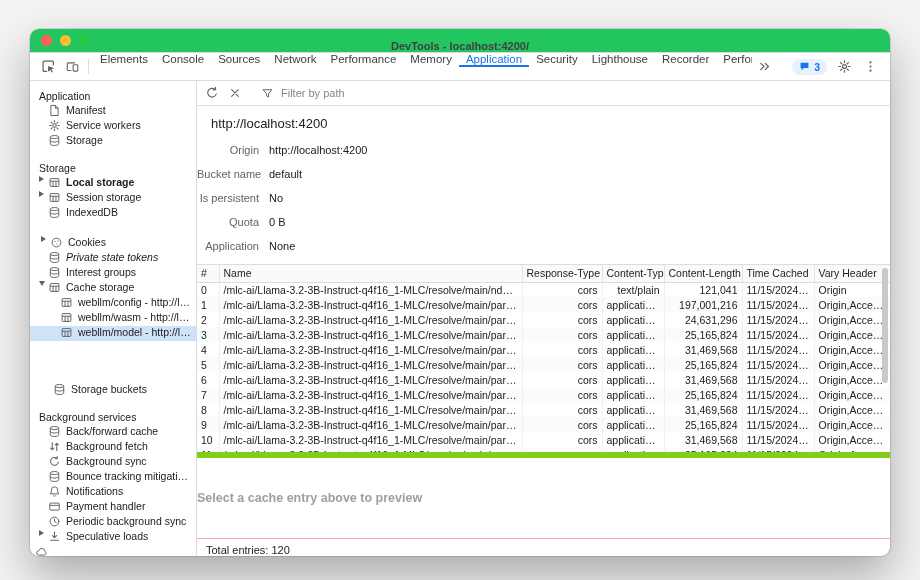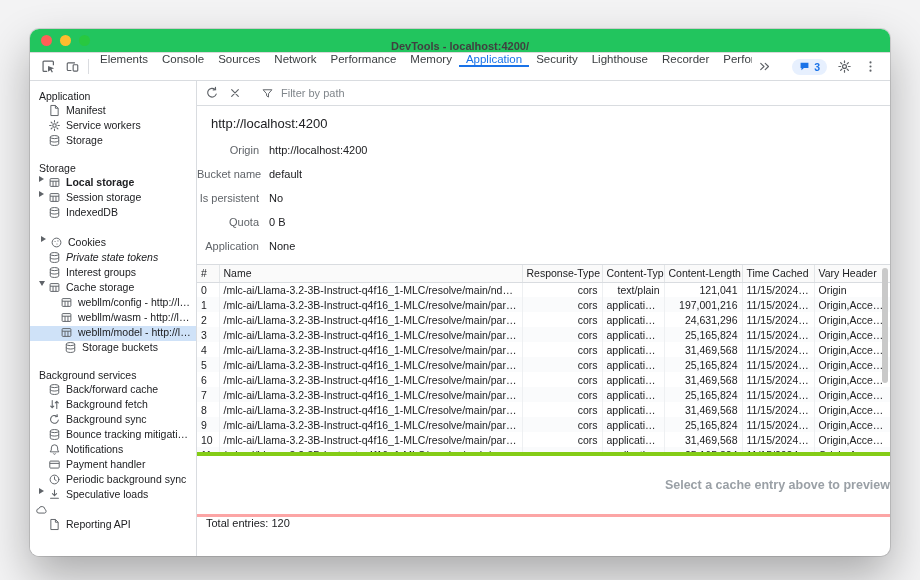--- a/index.html
+++ b/index.html
@@ -65,23 +65,23 @@
   
   .table-wrap { flex:none; height:188px; border-top:1px solid #d9dce0; overflow:hidden; position:relative; }
   table { width:100%; border-collapse:collapse; table-layout:fixed; font-size:10.5px; }
   th { height:17px; padding:0 4px; font-weight:normal; text-align:left; background:#fafafa; border-bottom:1px solid #d9dce0; border-right:1px solid #e3e6e8; color:#202124; white-space:nowrap; overflow:hidden; }
   td { height:15px; padding:0 4px; border-right:1px solid #eef0f2; color:#202124; white-space:nowrap; overflow:hidden; text-overflow:ellipsis; }
   tbody tr:nth-child(even) { background:#fafbfc; }
   th:last-child, td:last-child { border-right:0; }
   .num { text-align:right; }
   .scroll-thumb { position:absolute; top:3px; right:2px; width:6px; height:115px; border-radius:3px; background:#c9c9c9; }
   
-  .preview { flex:1; min-height:0; border-top:4px solid #84cc16; display:flex; align-items:center; justify-content:flex-end; }
+  .preview { flex:1; min-height:0; border-top:6px solid #84cc16; display:flex; align-items:center; justify-content:flex-start; }
   .preview span { font-size:12.5px; font-weight:bold; color:#9aa0a6; }
-  .statusbar { flex:none; height:42px; border-top:3px solid #fca5a5; display:flex; align-items:flex-start; padding-left:9px; font-size:11px; color:#202124; }
+  .statusbar { flex:none; height:18px; border-top:1px solid #fca5a5; display:flex; align-items:flex-end; padding-left:9px; font-size:11px; color:#202124; }
 </style>
 </head>
 <body>
 
 <div class="window">
 
   <div class="titlebar">
     <div class="lights">
       <span class="light red"></span>
       <span class="light yellow"></span>
@@ -324,21 +324,21 @@
           <div class="tree-item selected" style="padding-left: 17px;">
             <span class="exp"></span>
             <span class="icon">
               <svg viewBox="0 0 16 16" fill="none" stroke="currentColor" stroke-width="1.2">
                 <rect x="2.6" y="3.2" width="10.8" height="9.6" rx="1"></rect>
                 <path d="M2.6 6.4h10.8M6.2 6.4v6.4M9.8 6.4v6.4"></path>
               </svg>
             </span>
             <span class="tlabel">webllm/model - http://loc...</span>
           </div>
-          <div class="tree-item" style="padding-left: 21px;">
+          <div class="tree-item" style="padding-left: 10px; margin-top: 42px;">
             <span class="exp"></span>
             <span class="icon">
               <svg viewBox="0 0 16 16" fill="none" stroke="currentColor" stroke-width="1.2">
                 <ellipse cx="8" cy="3.8" rx="5.2" ry="1.9"></ellipse>
                 <path d="M2.8 3.8v8.4c0 1 2.3 1.9 5.2 1.9s5.2-.9 5.2-1.9V3.8"></path>
                 <path d="M2.8 8c0 1 2.3 1.9 5.2 1.9S13.2 9 13.2 8"></path>
               </svg>
             </span>
             <span class="tlabel">Storage buckets</span>
           </div>

